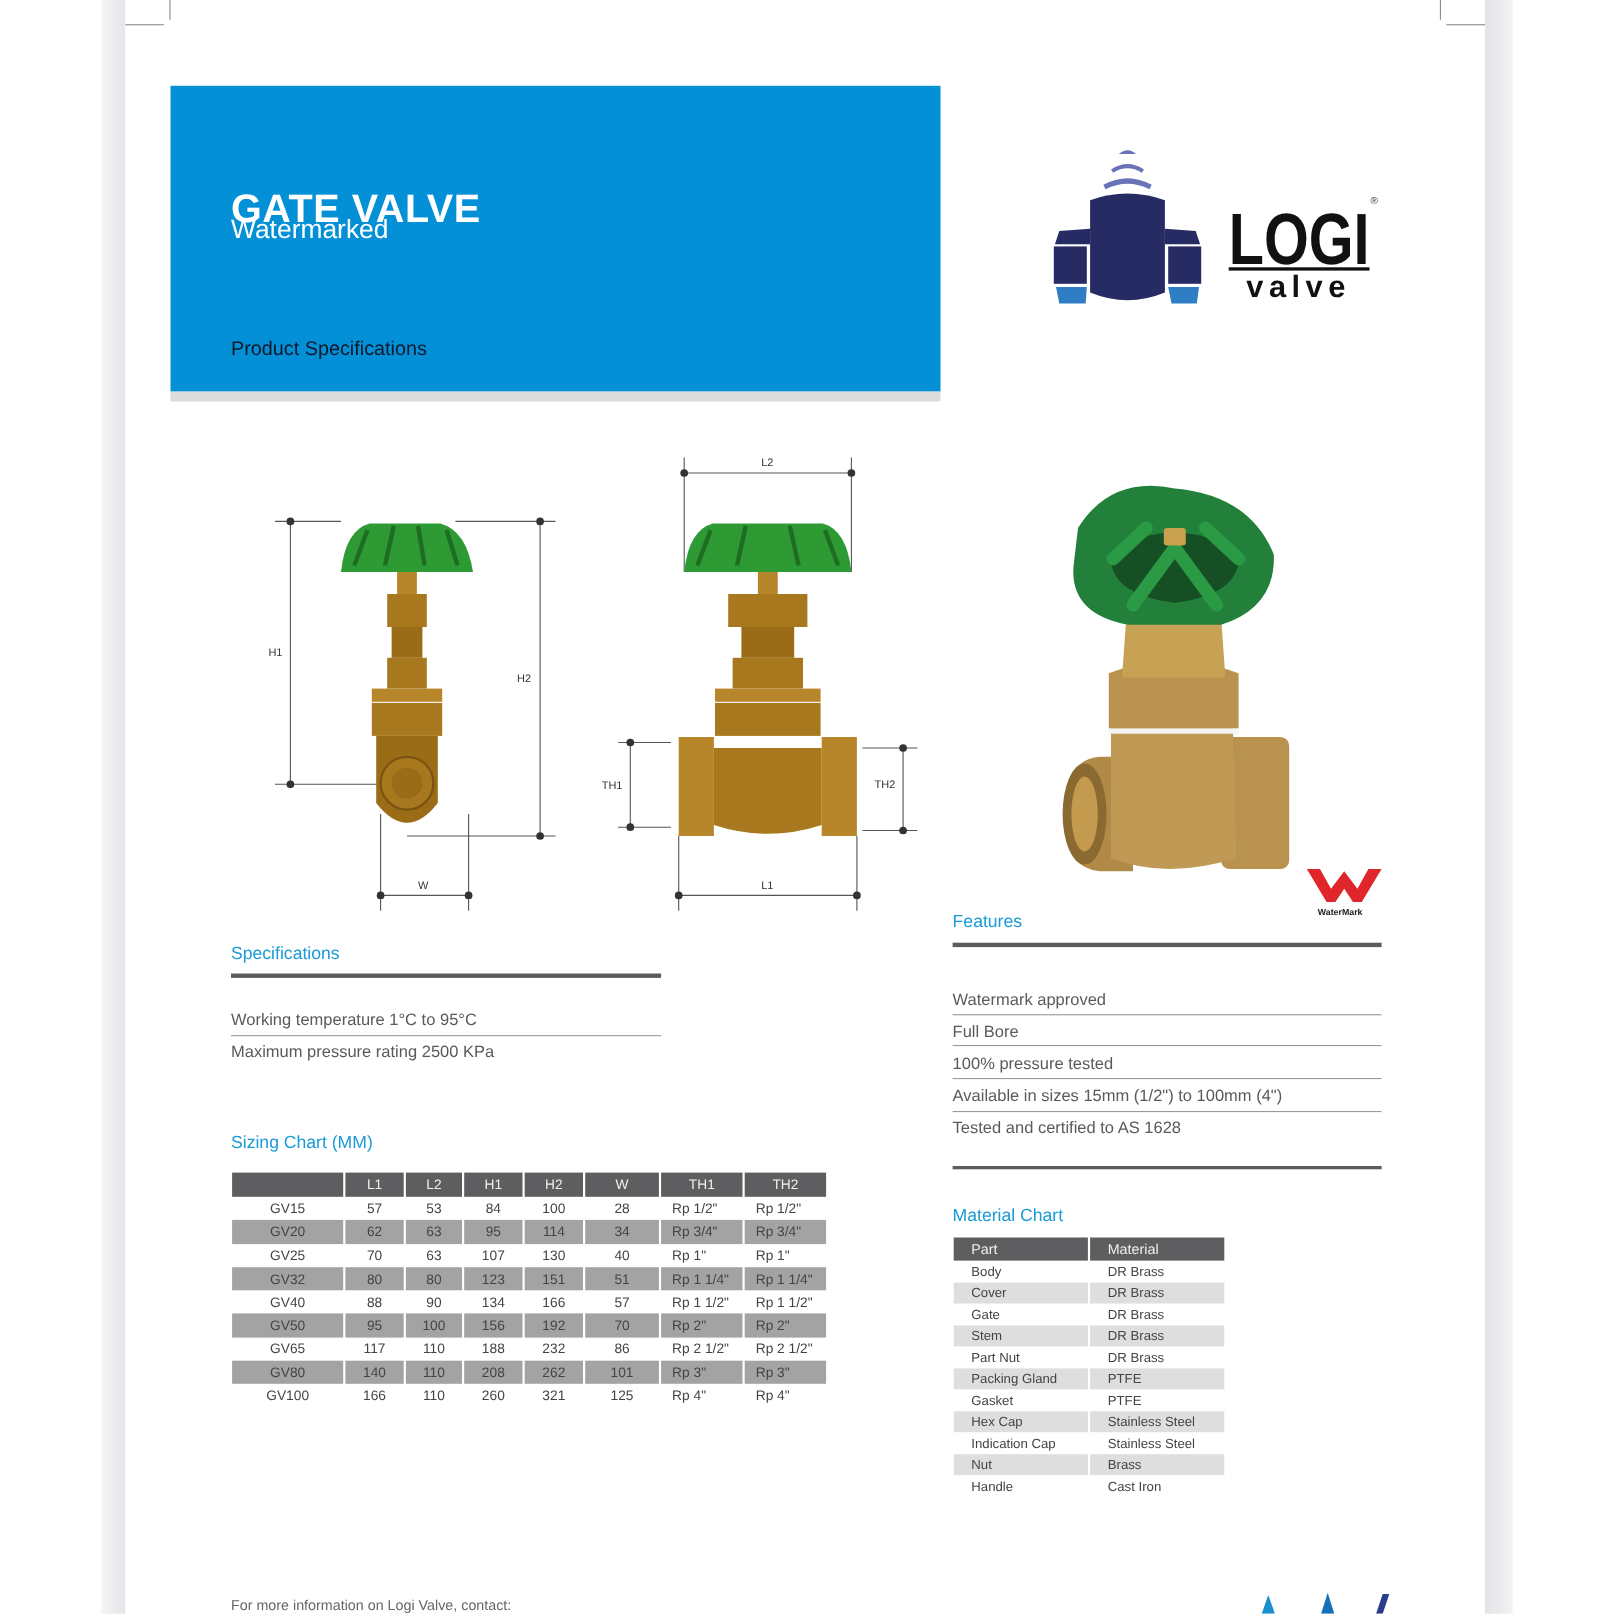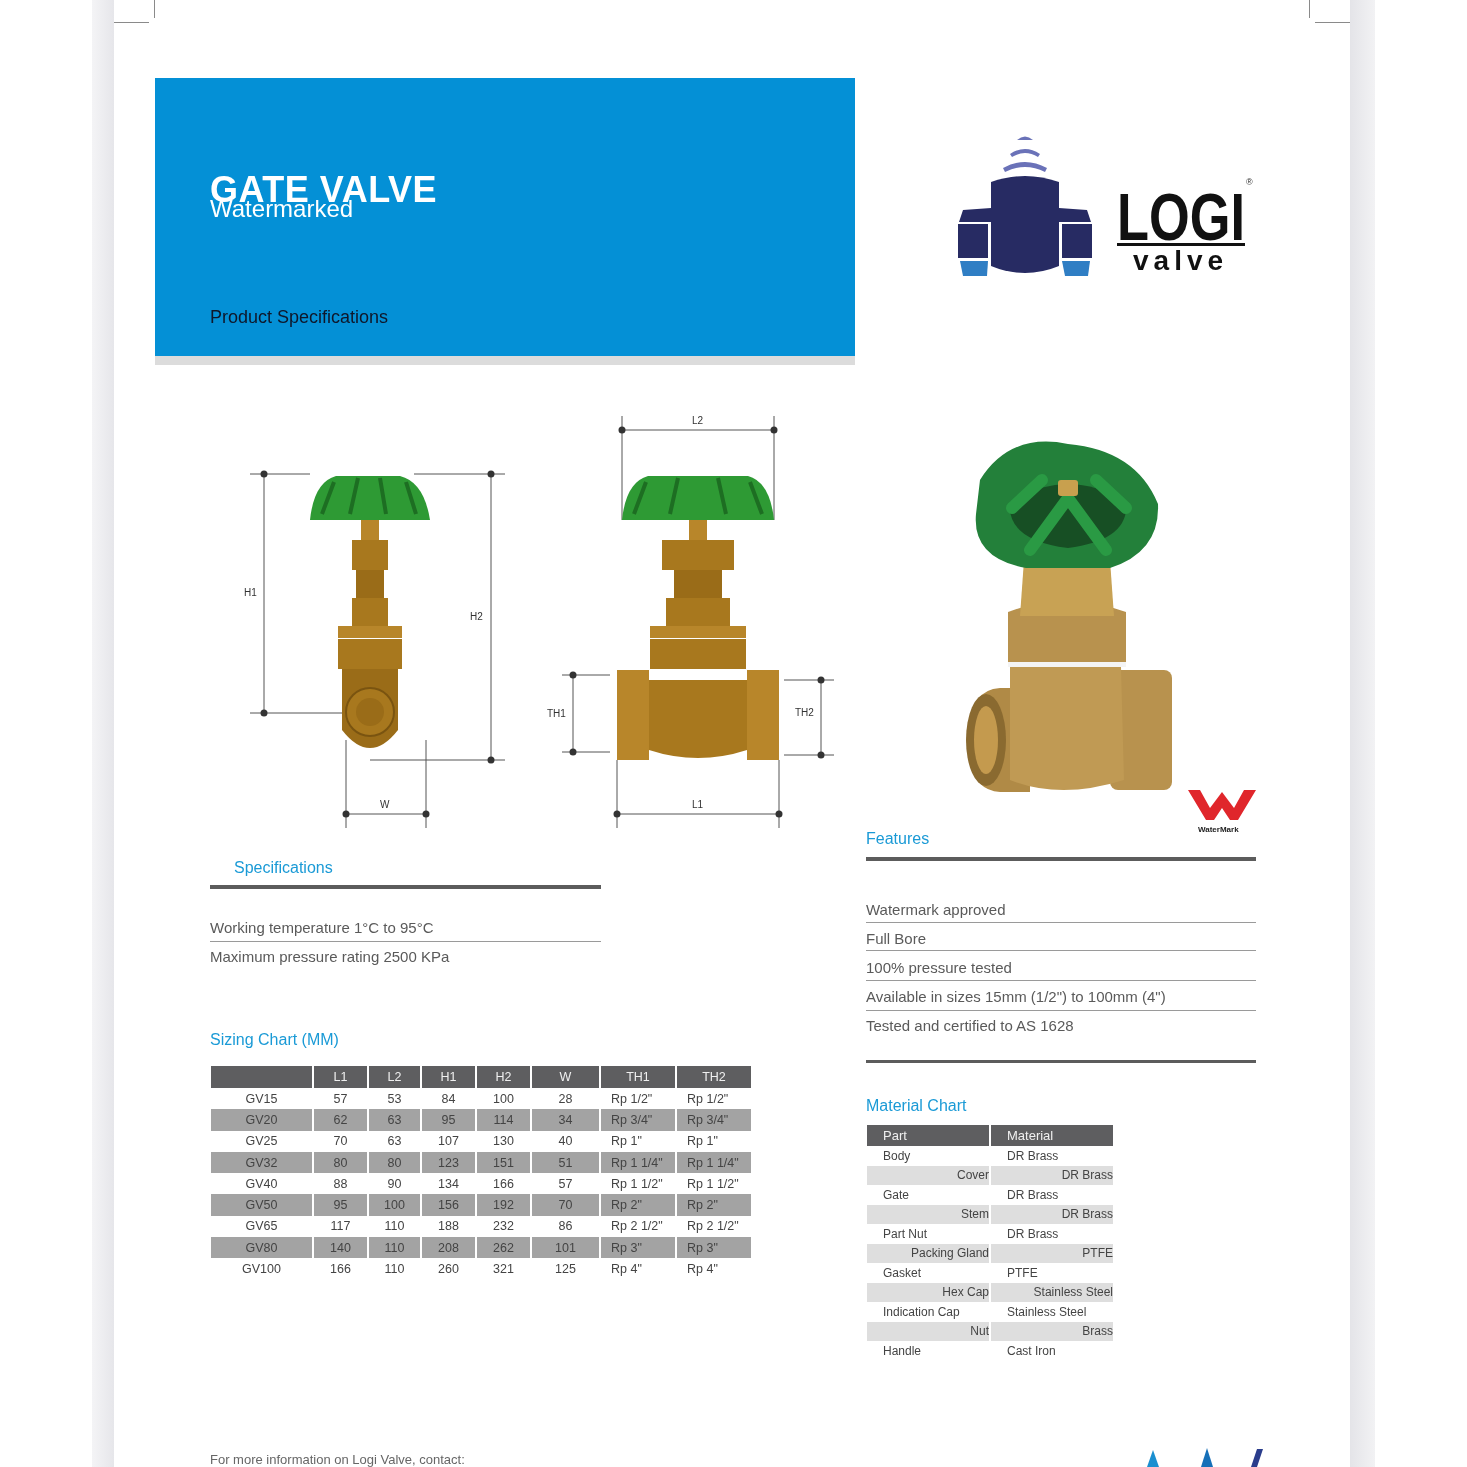--- a/index.html
+++ b/index.html
@@ -20,21 +20,21 @@
   .line-text { position:absolute; color:#5a5a5a; font-size:15px; }
   table { border-collapse:separate; border-spacing:2px 0; font-size:12.5px; color:#444; }
   .sizing { position:absolute; left:209px; top:1066px; }
   .sizing th { background:#5e5e60; color:#f0f0f0; font-weight:normal; height:22px; padding:0; }
   .sizing td { height:21.3px; padding:0; text-align:center; }
   .sizing tr.alt td { background:#a3a3a3; }
   .sizing td.th { text-align:left; padding-left:10px; }
   .material { position:absolute; left:865px; top:1125px; }
   .material th { background:#5e5e60; color:#f0f0f0; font-weight:normal; text-align:left; padding:0 0 0 16px; height:21px; font-size:13px; }
   .material td { height:19.5px; padding:0 0 0 16px; font-size:12px; text-align:left; }
-  .material tr.alt td { background:#dedede;text-align:right; }
+  .material tr.alt td { background:#dedede; }
   .footer-text { position:absolute; left:210px; top:1452px; color:#666; font-size:13px; }
   .dim-label { font-family:"Liberation Sans", sans-serif; font-size:10px; fill:#333; }
 </style>
 </head>
 <body>
 
 <div class="page-shadow-left"></div>
 <div class="page-shadow-right"></div>
 <div class="page"></div>
 
@@ -167,21 +167,21 @@
   <path d="M60 62 Q118 26 176 62 Q180 100 118 108 Q56 100 60 62 Z" fill="#174f24"></path>
   <path d="M62 68 L92 40 M176 68 L146 40 M80 110 L118 58 M156 110 L118 58" stroke="#2a9a44" stroke-width="12" stroke-linecap="round"></path>
   <rect x="108" y="40" width="20" height="16" rx="3" fill="#c8a04e"></rect>
 </svg>
 
 <svg style="position:absolute;left:1186px;top:786px;" width="74" height="50" viewBox="0 0 74 50">
   <path d="M2 4 L14 4 L24 22 L36 6 L48 22 L58 4 L70 4 L52 34 L44 34 L36 22 L28 34 L20 34 Z" fill="#e0262b"></path>
   <text x="12" y="46" font-family="Liberation Sans, sans-serif" font-weight="bold" font-size="8" fill="#222">WaterMark</text>
 </svg>
 
-<div class="section-title" style="left:210px;top:859px;margin-left:24px;">Specifications</div>
+<div class="section-title" style="left:210px;top:859px;">Specifications</div>
 <div class="thick-rule" style="left:210px;top:885px;width:391px;"></div>
 <div class="line-text" style="left:210px;top:919px;">Working temperature 1°C to 95°C</div>
 <div class="thin-rule" style="left:210px;top:941px;width:391px;"></div>
 <div class="line-text" style="left:210px;top:948px;">Maximum pressure rating 2500 KPa</div>
 
 <div class="section-title" style="left:866px;top:830px;">Features</div>
 <div class="thick-rule" style="left:866px;top:857px;width:390px;"></div>
 <div class="line-text" style="left:866px;top:901px;">Watermark approved</div>
 <div class="thin-rule" style="left:866px;top:922px;width:390px;"></div>
 <div class="line-text" style="left:866px;top:930px;">Full Bore</div>

